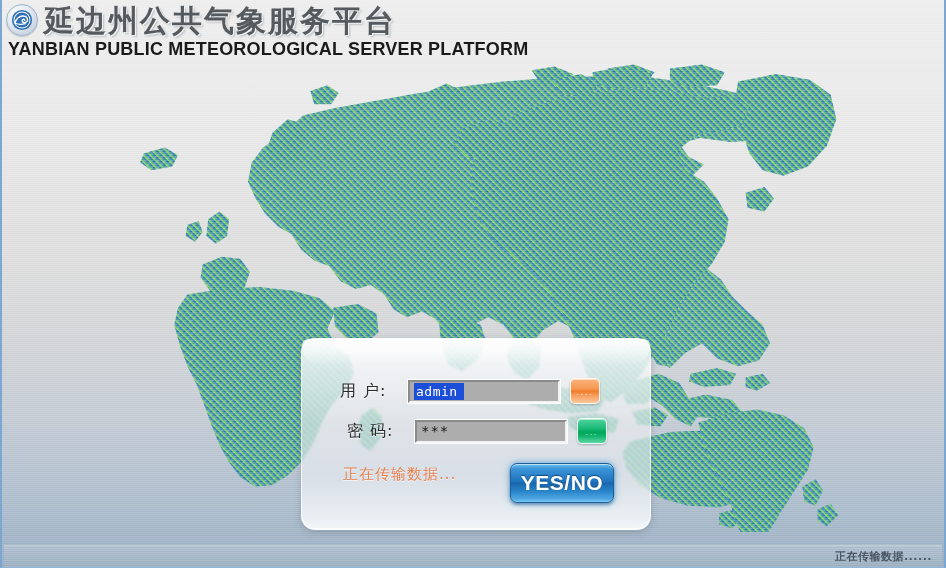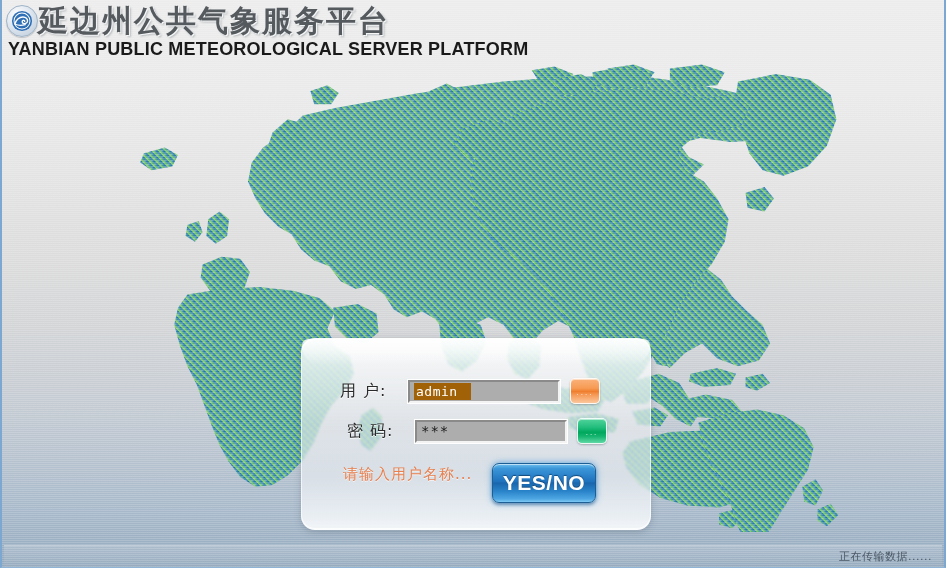--- a/index.html
+++ b/index.html
@@ -47,21 +47,21 @@
 
   
   #header {
     position: absolute;
     left: 0; top: 0;
     z-index: 6;
     padding: 4px 0 0 4px;
   }
   .brand-row {
     display: flex;
-    align-items: center;
+    gap: 6px;
     height: 34px;
   }
   .logo {
     width: 30px;
     height: 30px;
     border-radius: 50%;
     background: radial-gradient(circle at 35% 30%, #ffffff 0%, #dfe7ef 45%, #b9c8d8 100%);
     border: 1px solid #9fb4c8;
     display: flex;
     align-items: center;
@@ -165,23 +165,23 @@
     outline: 1px solid #ffffff;
     font-family: "DejaVu Sans Mono", "Liberation Mono", monospace;
     font-size: 13px;
     color: #111;
     padding: 0 4px;
     display: flex;
     align-items: center;
     overflow: hidden;
   }
   .sel-text {
-    background: #a16207;
+    background: #1d4ed8;
     color: #ffffff;
-    padding: 1px 13px 1px 2px;
+    padding: 1px 6px 1px 2px;
     letter-spacing: .5px;
   }
   .pw-text {
     letter-spacing: 1px;
     color: #1a1a1a;
     font-size: 14px;
   }
 
   .side-btn {
     width: 30px;
@@ -218,21 +218,21 @@
     font-family: "DejaVu Sans", "Liberation Sans", sans-serif;
     font-size: 15px;
     color: #e8804f;
     letter-spacing: 1px;
     white-space: nowrap;
     text-shadow: 0 1px 0 rgba(255,255,255,.7);
   }
 
   #submit-button {
     position: absolute;
-    left: 190px;
+    left: 208px;
     top: 124px;
     width: 104px;
     height: 40px;
     border-radius: 7px;
     border: 1px solid #1d5f95;
     box-sizing: border-box;
     background:
       linear-gradient(to bottom,
         #6fc0ef 0%,
         #3b96d8 12%,
@@ -264,20 +264,21 @@
     bottom: 0;
     height: 22px;
     z-index: 9;
     background: linear-gradient(to bottom, rgba(255,255,255,.16), rgba(255,255,255,.03));
     border-top: 1px solid rgba(255,255,255,.35);
     display: flex;
     align-items: center;
     justify-content: flex-end;
     box-sizing: border-box;
     padding-right: 10px;
+    font-weight: bold;
   }
   #status-text {
     font-family: "DejaVu Sans", "Liberation Sans", sans-serif;
     font-size: 11px;
     color: #4a5664;
     letter-spacing: .5px;
     white-space: nowrap;
   }
 </style>
 </head>
@@ -437,21 +438,21 @@
     <div class="field-row" id="row-pass">
       <div class="field-label">密 码:</div>
       <div class="text-input">
         <span class="pw-text">***</span>
       </div>
       <div class="side-btn" id="btn-pass-action">
         <span class="dots">...</span>
       </div>
     </div>
 
-    <div id="hint-text">请输入用户名称...</div>
+    <div id="hint-text">正在传输数据...</div>
 
     <div id="submit-button">YES/NO</div>
   </div>
 
   <div id="status-bar">
     <span id="status-text">正在传输数据......</span>
   </div>
 
   <div id="texture"></div>
 </div>

